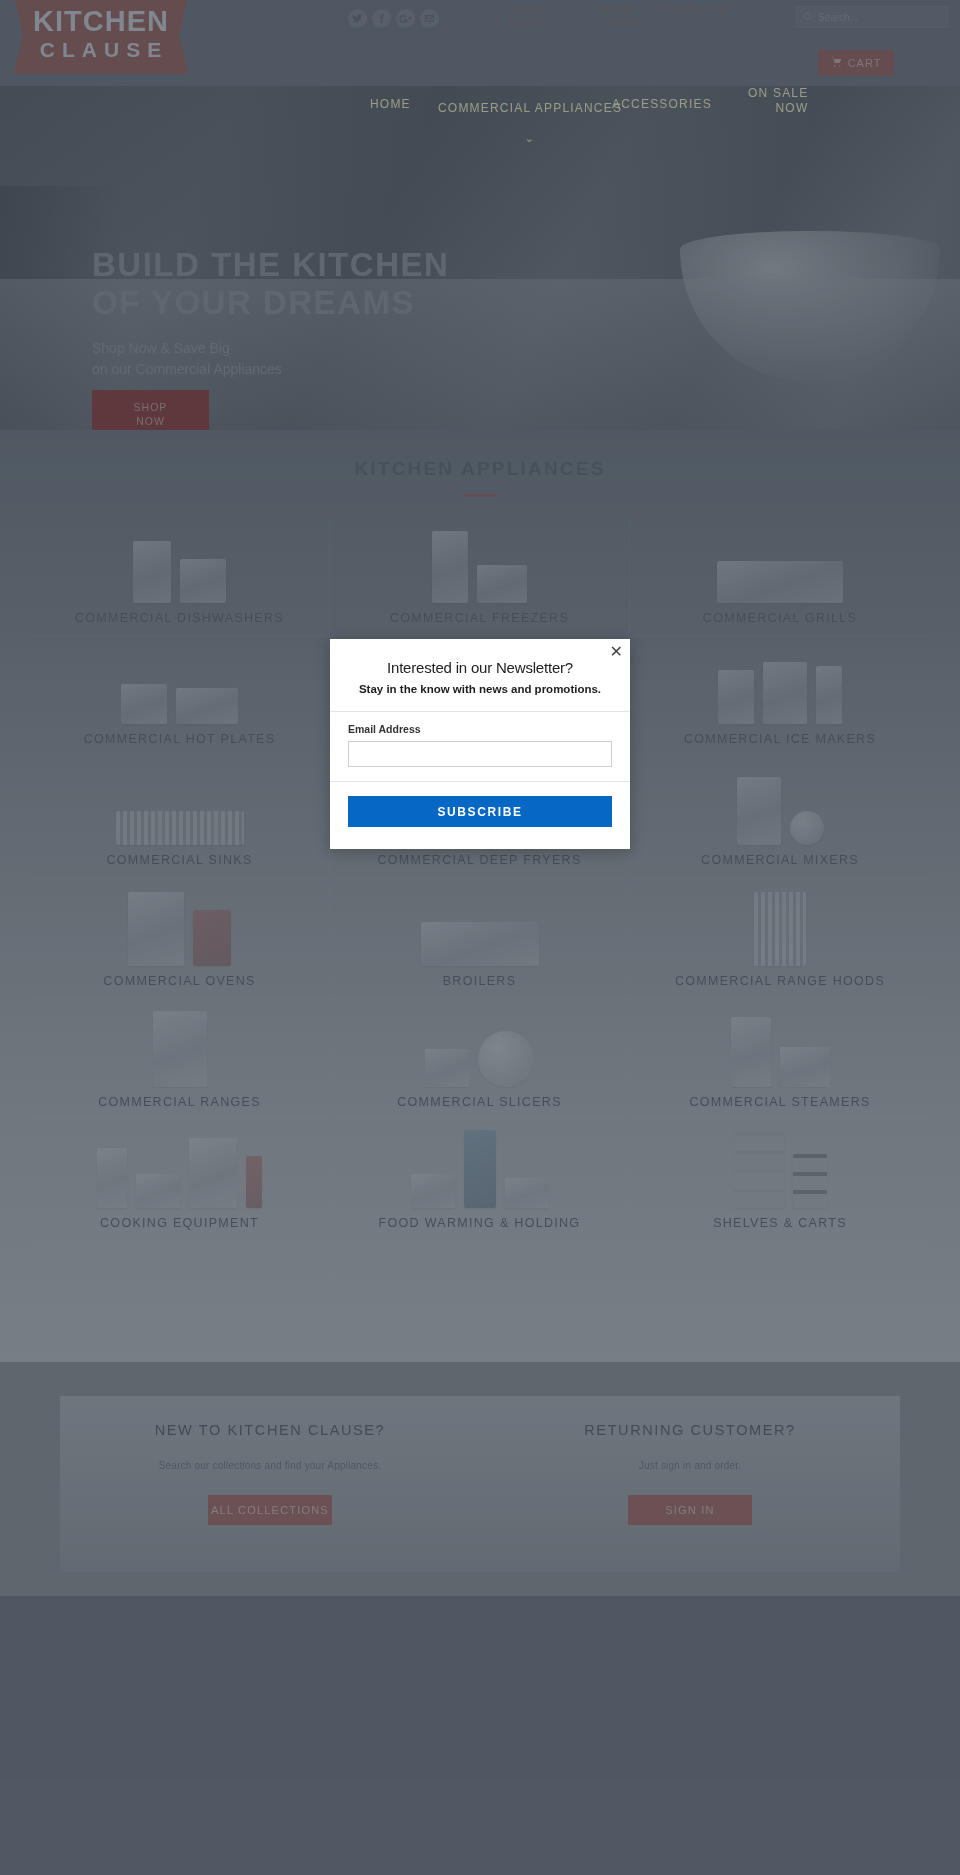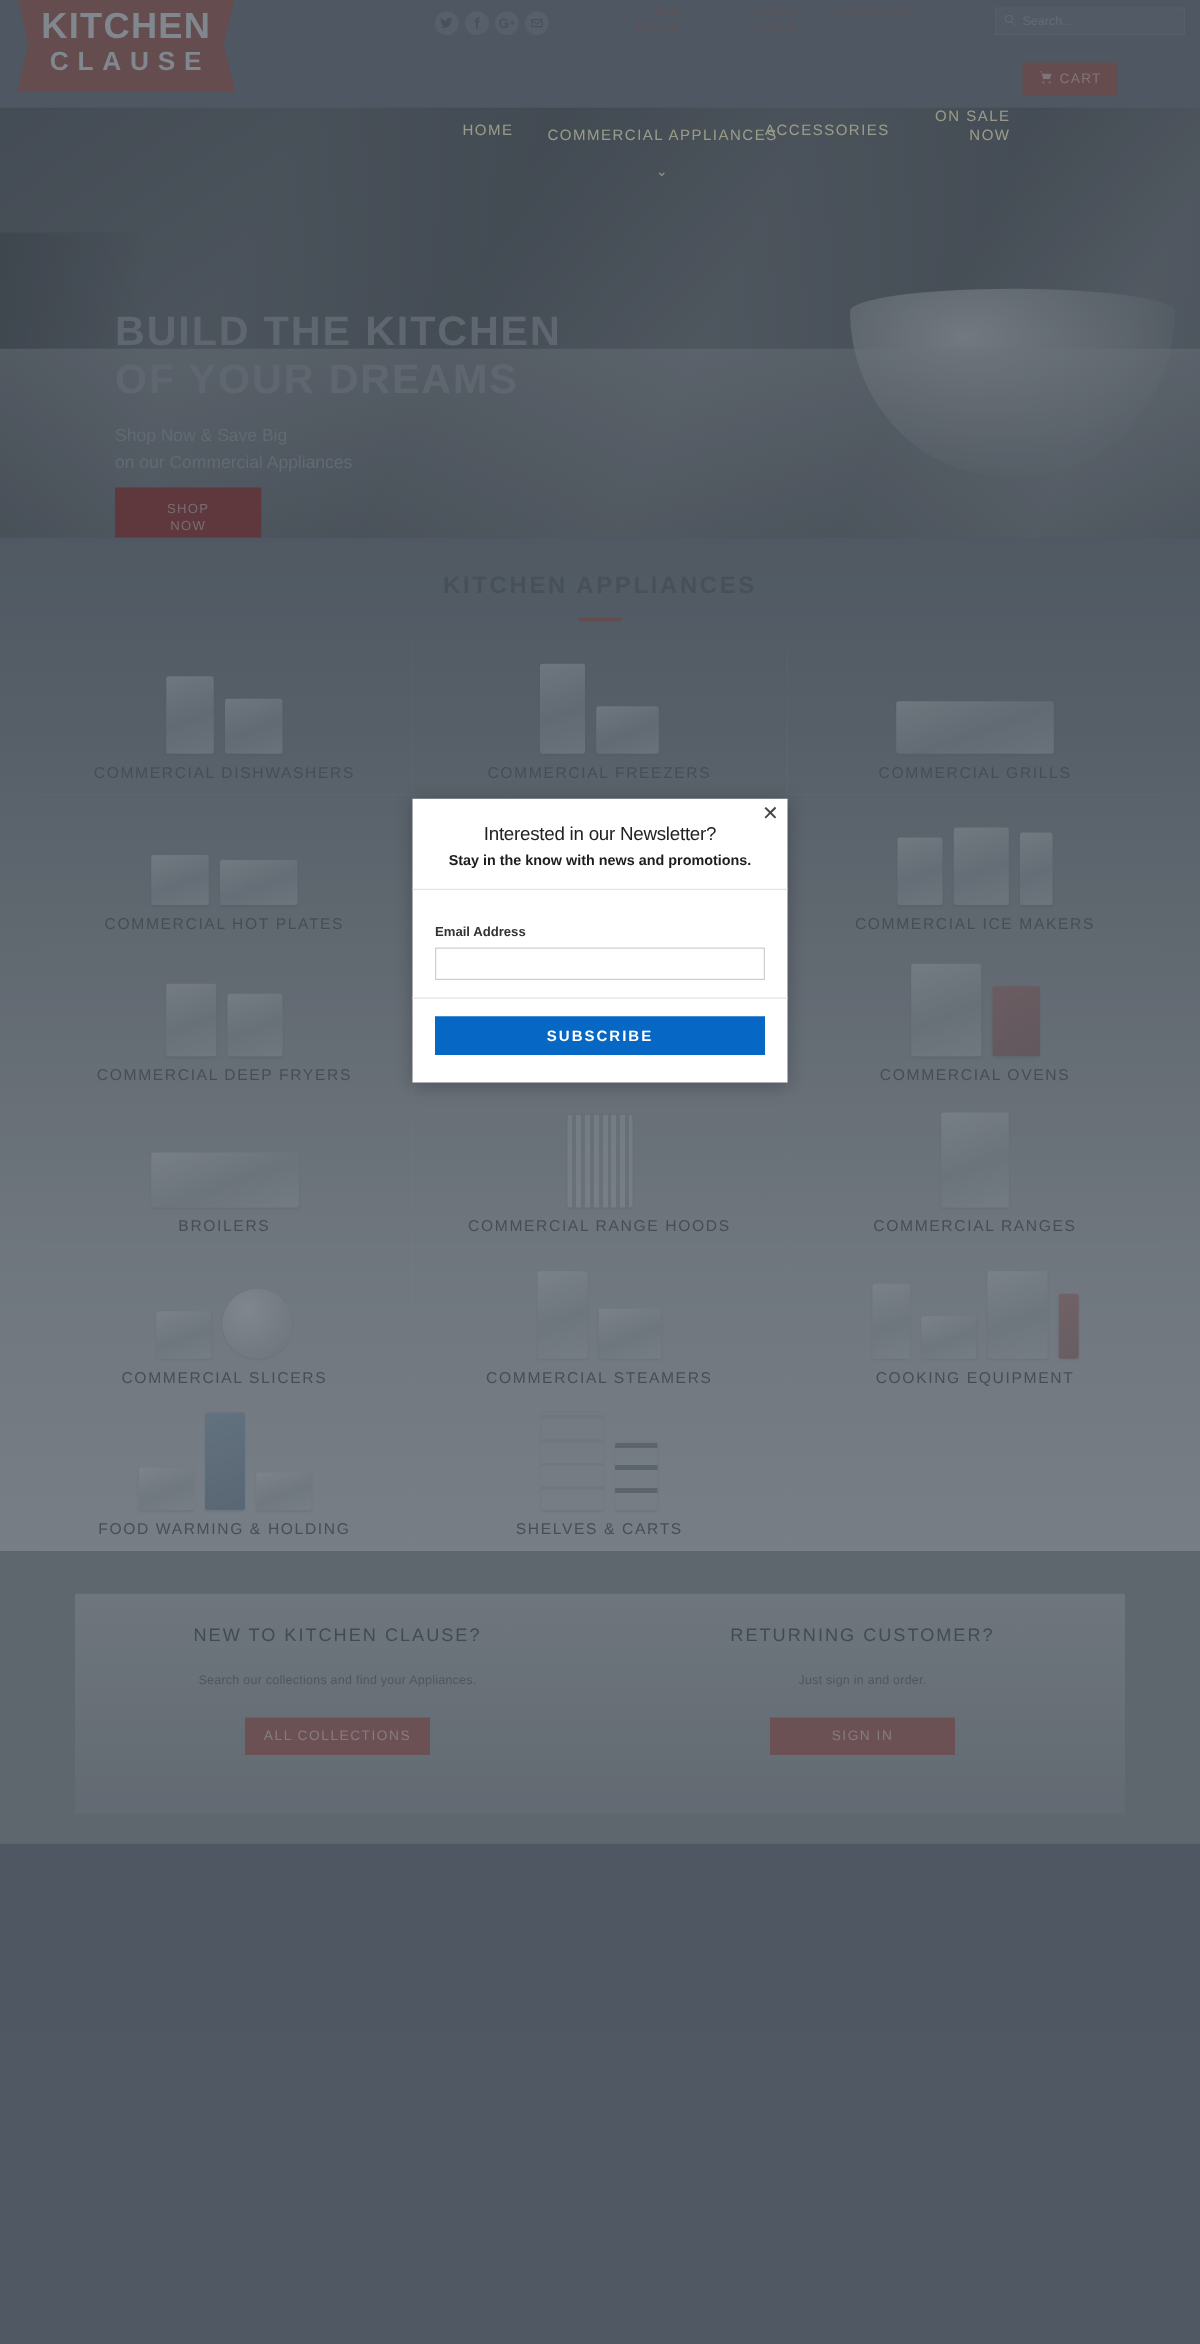--- a/index.html
+++ b/index.html
@@ -90,33 +90,33 @@
   
   .fadewrap{background:linear-gradient(180deg,#5e6771 0%,#6b737c 18%,#878d94 45%,#a2a7ac 70%,#b4b8bd 100%)}
 
   
   .bottom{background:#7d838b;padding:34px 0 24px;position:relative}
   .bottom-row{display:flex;justify-content:center}
   .bcard{width:420px;height:176px;background:linear-gradient(180deg,rgba(190,194,199,.55),rgba(150,155,161,.35));
     display:flex;flex-direction:column;align-items:center;padding-top:26px}
   .bcard-title{font-size:14.5px;letter-spacing:1.6px;color:#3f464f}
   .bcard-sub{margin-top:22px;font-size:10px;color:#5a616a;letter-spacing:.2px}
-  .bcard-btn{margin-top:24px;width:148px;height:30px;background:#9a5350;color:#d3b3b1;font-size:11px;letter-spacing:1.2px;
+  .bcard-btn{margin-top:24px;width:124px;height:30px;background:#9a5350;color:#d3b3b1;font-size:11px;letter-spacing:1.2px;
     display:flex;align-items:center;justify-content:center}
 
   
   .modal{
     position:absolute;left:330px;top:639px;width:300px;background:#fff;z-index:900;
     box-shadow:0 2px 14px rgba(0,0,0,.25);padding:20px 18px 22px;
   }
   .modal-close{position:absolute;right:7px;top:5px;font-size:16px;color:#444;line-height:1;background:none;border:0;cursor:pointer;font-family:inherit}
   .modal-h{text-align:center;font-size:15px;color:#222;font-weight:normal;letter-spacing:-.2px}
   .modal-p{text-align:center;font-size:11.5px;color:#1d1d1d;font-weight:bold;margin-top:6px;line-height:15px;padding:0 6px}
   .modal-div{height:1px;background:#e4e4e4;margin:14px -18px 0}
-  .modal-lab{font-size:10.5px;font-weight:bold;color:#333;margin-top:28px;display:block}
+  .modal-lab{font-size:10.5px;font-weight:bold;color:#333;margin-top:11px;display:block}
   .modal-input{width:100%;height:26px;border:1px solid #cfcfcf;margin-top:6px;outline:none;font-family:inherit;font-size:12px;padding:0 6px}
   .modal-div2{height:1px;background:#e4e4e4;margin:14px -18px 0}
   .modal-btn{width:100%;height:31px;margin-top:14px;background:#0668c4;color:#fff;border:0;font-size:12px;font-weight:bold;letter-spacing:1.6px;font-family:inherit;cursor:pointer}
 </style>
 </head>
 <body>
 
 <div class="header">
 
   <div class="logo">
@@ -246,20 +246,26 @@
 
     <a class="cell">
       <div class="cell-art">
         <div class="ap" style="width:36px;height:54px"></div>
         <div class="ap" style="width:44px;height:62px"></div>
         <div class="ap" style="width:26px;height:58px"></div>
       </div>
       <span class="cell-label">COMMERCIAL ICE MAKERS</span>
     </a>
 
+    <a class="cell">
+      <div class="cell-art">
+        <div class="ap line" style="width:128px;height:34px"></div>
+      </div>
+      <span class="cell-label">COMMERCIAL SINKS</span>
+    </a>
 
     <a class="cell">
       <div class="cell-art">
         <div class="ap" style="width:40px;height:58px"></div>
         <div class="ap" style="width:44px;height:50px"></div>
       </div>
       <span class="cell-label">COMMERCIAL DEEP FRYERS</span>
     </a>
 
     <a class="cell">

